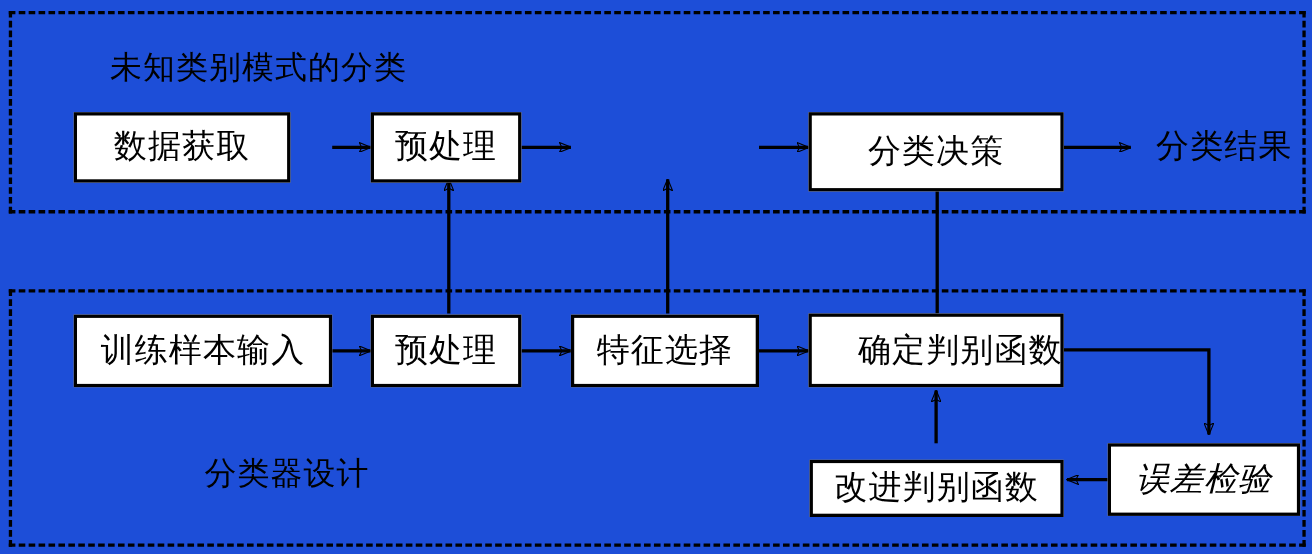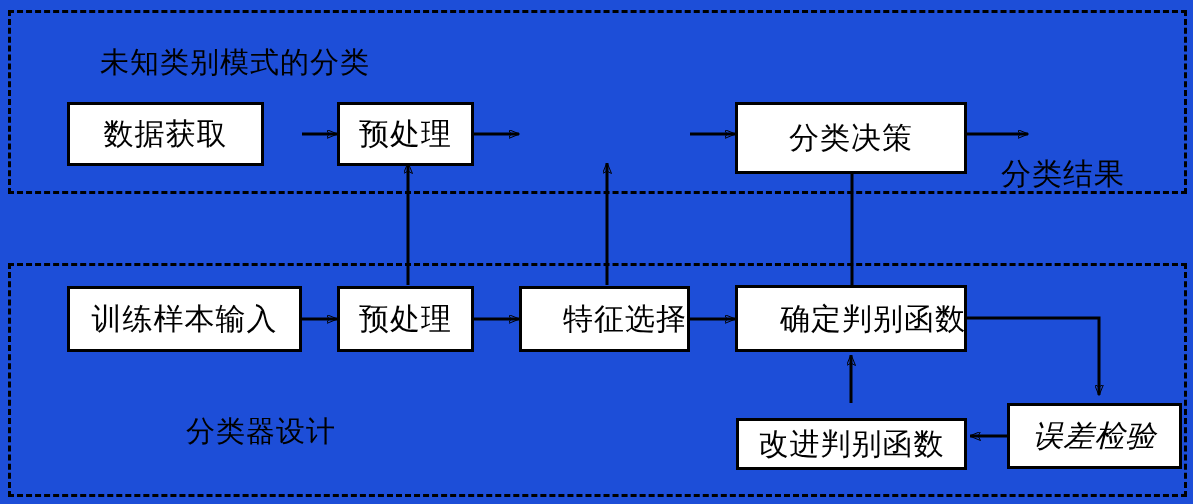--- a/index.html
+++ b/index.html
@@ -110,29 +110,29 @@
   <div class="node" style="left:67px; top:102px; width:197px; height:64px;">
     <span>数据获取</span>
   </div>
   <div class="node" style="left:337px; top:102px; width:137px; height:64px;">
     <span>预处理</span>
   </div>
   <div class="node" style="left:735px; top:102px; width:232px; height:72px;">
     <span>分类决策</span>
   </div>
 
-  <div class="terminal-text" style="left:1001px; top:119px;margin-top:40px;">分类结果</div>
+  <div class="terminal-text" style="left:1051px; top:119px;">分类结果</div>
 
   <div class="node" style="left:67px; top:286px; width:235px; height:66px;">
     <span>训练样本输入</span>
   </div>
   <div class="node" style="left:337px; top:286px; width:137px; height:66px;">
     <span>预处理</span>
   </div>
-  <div class="node" style="left:519px; top:286px; width:171px; height:66px;justify-content:flex-end;">
+  <div class="node" style="left:519px; top:286px; width:171px; height:66px;">
     <span>特征选择</span>
   </div>
   <div class="node" style="left:735px; top:285px; width:232px; height:67px;padding-left:44px;">
     <span>确定判别函数</span>
   </div>
 
   <div class="node" style="left:736px; top:418px; width:231px; height:52px;">
     <span>改进判别函数</span>
   </div>
   <div class="node" style="left:1007px; top:403px; width:175px; height:66px;font-style:italic;">

